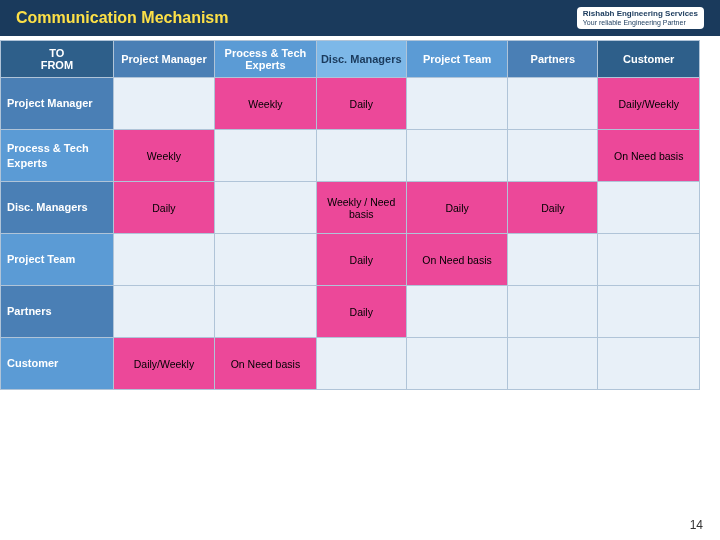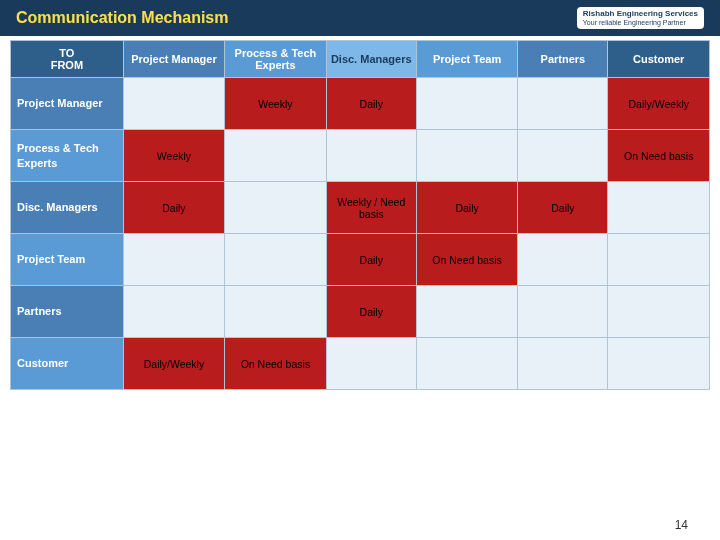--- a/index.html
+++ b/index.html
@@ -39,21 +39,21 @@
       background: #fff;
       border-radius: 4px;
       padding: 2px 6px;
       font-size: 8px;
       color: #1a3a5c;
       font-weight: bold;
       line-height: 1.2;
     }
     
     .table-container {
-      padding: 4px 10px 4px 10px;
+      padding: 4px 10px 4px 0;
     }
     table {
       width: 700px;
       border-collapse: collapse;
       font-size: 11px;
     }
     
     .header-row th {
       padding: 6px 4px;
       text-align: center;
@@ -116,37 +116,37 @@
       background: #5b9bd5;
       color: #fff;
       font-weight: bold;
       text-align: left;
       padding-left: 6px;
     }
     tr.data-row td.empty {
       background: #e8f0f8;
     }
     tr.data-row td.cell-value {
-      background: #b91c1c;
+      background: #ec4899;
       font-size: 10.5px;
     }
     .row-label {
       font-size: 11px;
       font-weight: bold;
       line-height: 1.3;
     }
     
     .footer {
       text-align: right;
       padding: 4px 16px;
       font-size: 12px;
       color: #333;
       position: absolute;
       bottom: 4px;
-      right: 16px;
+      right: 1px;
     }
   </style>
 </head>
 <body>
 <div class="page">
 
   <div class="header">
     <span class="header-title">Communication Mechanism</span>
     <div class="logo-area">
       <div class="logo-box">

